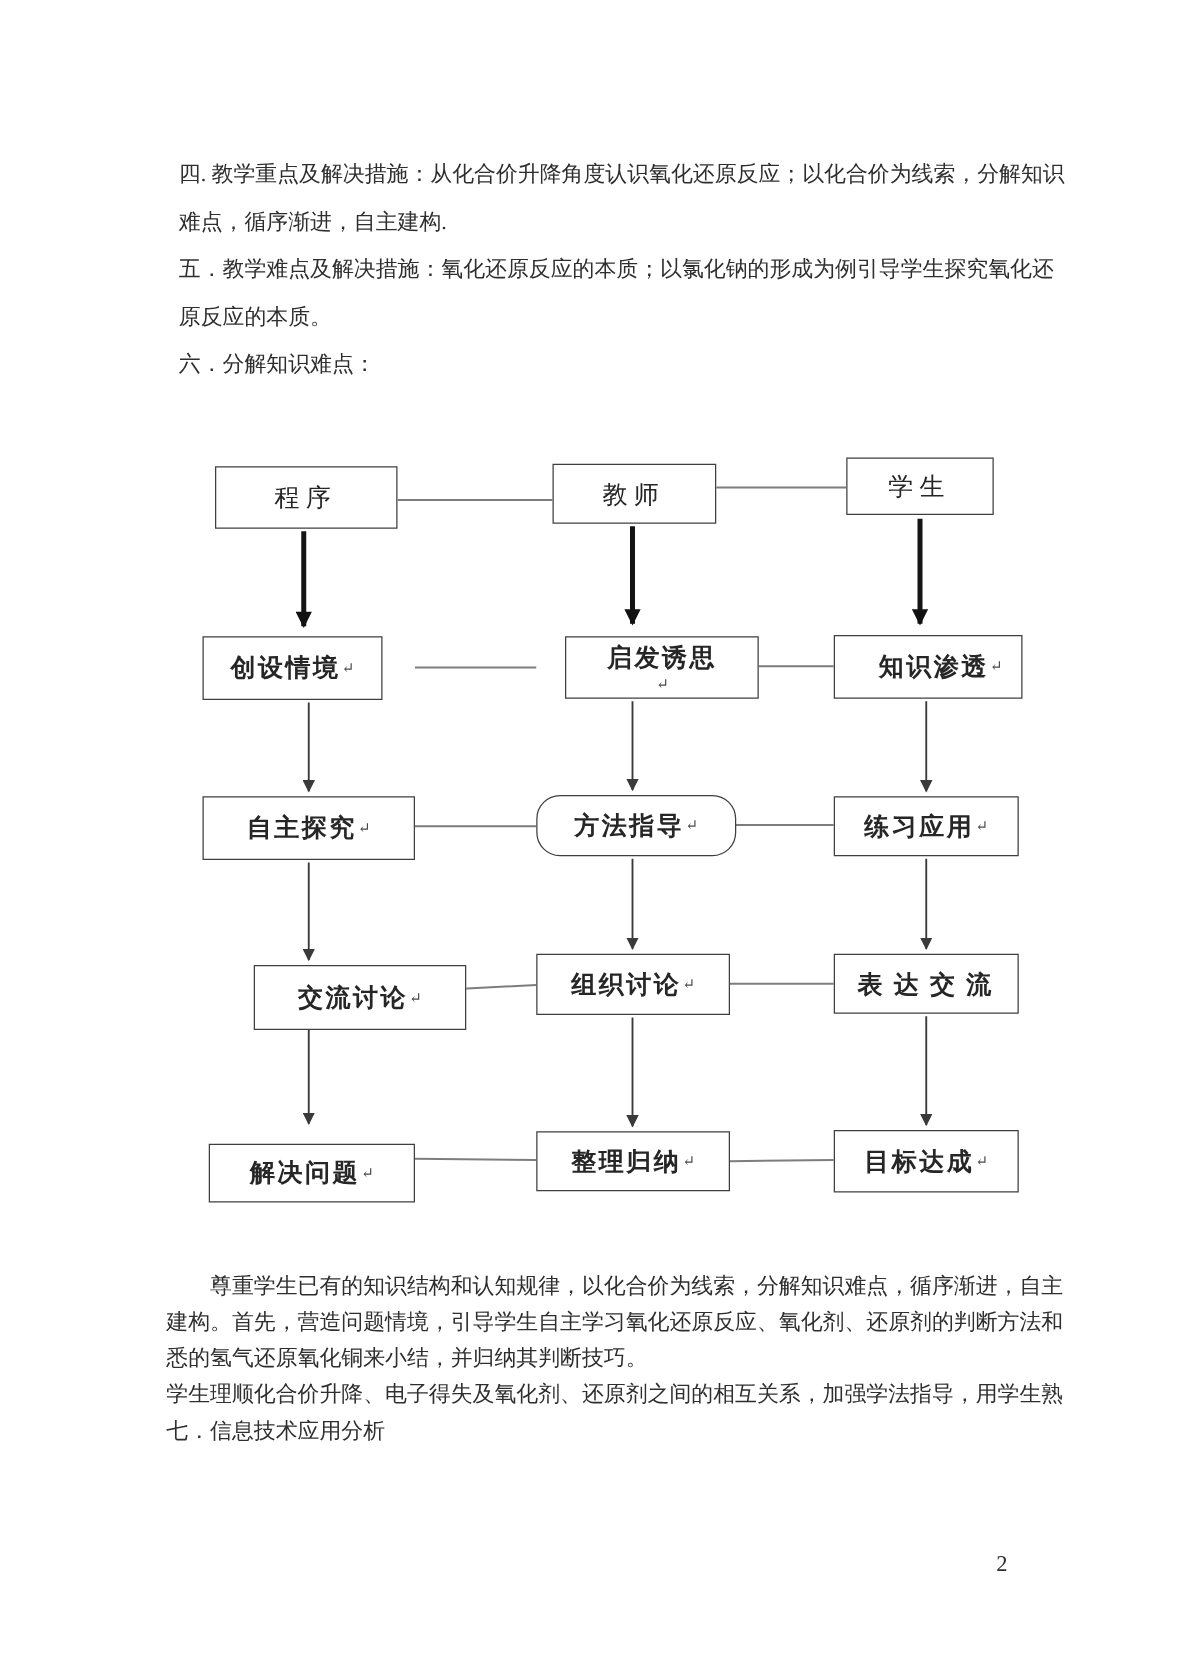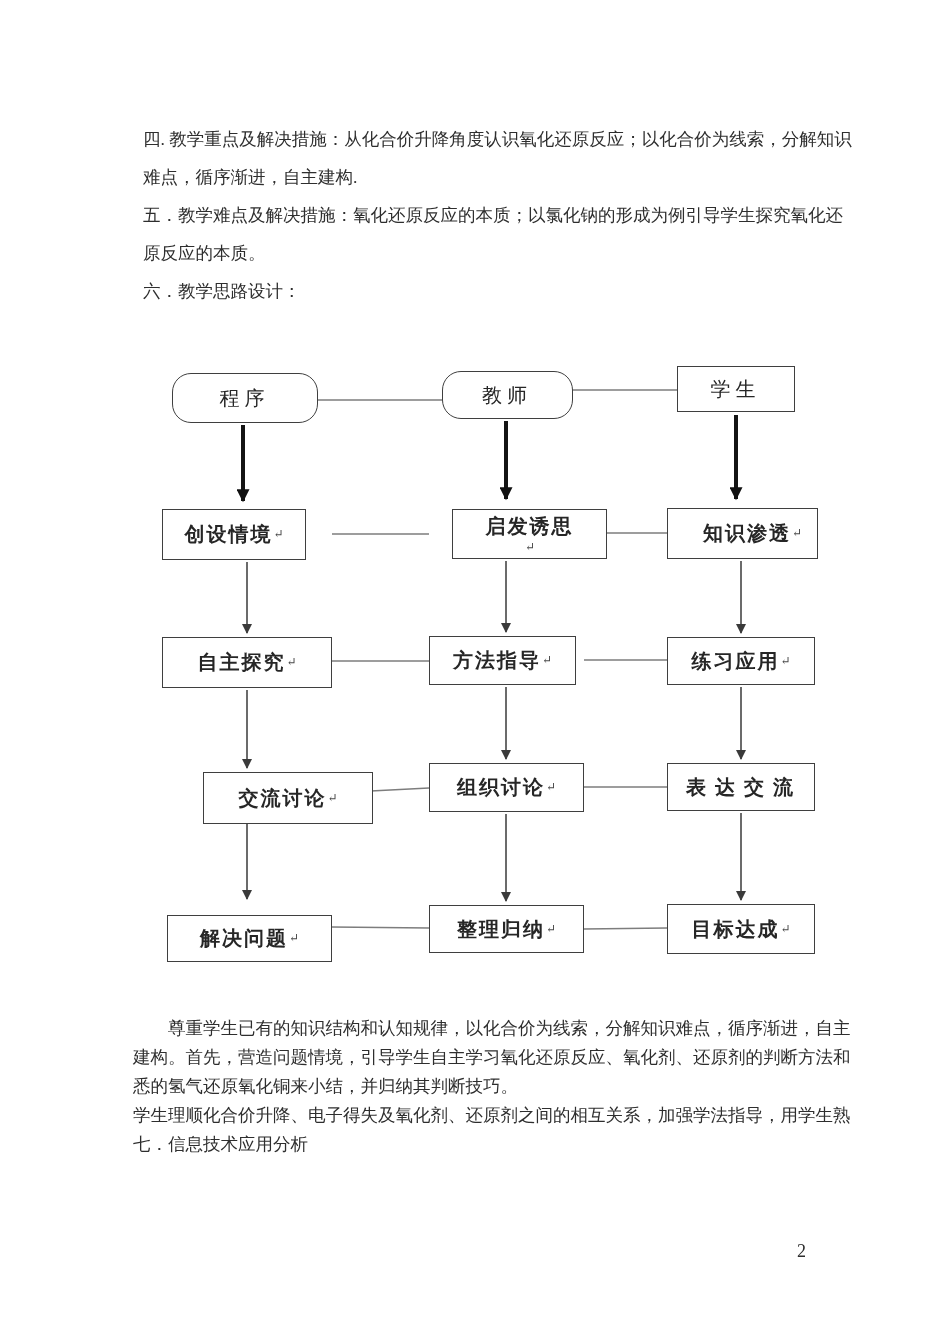--- a/index.html
+++ b/index.html
@@ -24,21 +24,21 @@
   .pagenum { position:absolute; left:797px; top:1241px; font-size:18px; color:#2e2e2e; }
 </style>
 </head>
 <body>
 
 <div class="topblock">
   <div class="tline">四. 教学重点及解决措施：从化合价升降角度认识氧化还原反应；以化合价为线索，分解知识</div>
   <div class="tline">难点，循序渐进，自主建构.</div>
   <div class="tline">五．教学难点及解决措施：氧化还原反应的本质；以氯化钠的形成为例引导学生探究氧化还</div>
   <div class="tline">原反应的本质。</div>
-  <div class="tline">六．教学思路设计：</div>
+  <div class="tline">六．分解知识难点：</div>
 </div>
 
 <div class="flowchart">
 
   <svg class="connectors" width="950" height="1344">
     <defs>
       <marker id="arrowSmall" viewBox="0 0 10 10" refX="9" refY="5" markerWidth="10" markerHeight="10" orient="auto" markerUnits="userSpaceOnUse">
         <path d="M0,0 L10,5 L0,10 z" fill="#3a3a3a"></path>
       </marker>
       <marker id="arrowBig" viewBox="0 0 10 10" refX="9" refY="5" markerWidth="16" markerHeight="13" orient="auto" markerUnits="userSpaceOnUse">
@@ -68,25 +68,25 @@
       <line x1="741" y1="561" x2="741" y2="633" marker-end="url(#arrowSmall)"></line>
       <line x1="247" y1="690" x2="247" y2="768" marker-end="url(#arrowSmall)"></line>
       <line x1="506" y1="687" x2="506" y2="759" marker-end="url(#arrowSmall)"></line>
       <line x1="741" y1="687" x2="741" y2="759" marker-end="url(#arrowSmall)"></line>
       <line x1="247" y1="822" x2="247" y2="899" marker-end="url(#arrowSmall)"></line>
       <line x1="506" y1="814" x2="506" y2="901" marker-end="url(#arrowSmall)"></line>
       <line x1="741" y1="813" x2="741" y2="900" marker-end="url(#arrowSmall)"></line>
     </g>
   </svg>
 
-  <div class="node r1" style="left:172px; top:373px; width:146px; height:50px;border-radius:19px;">
+  <div class="node r1" style="left:172px; top:373px; width:146px; height:50px;">
     <span>程序</span>
       <span class="mark"></span>
   </div>
-  <div class="node r1" style="left:442px; top:371px; width:131px; height:48px;border-radius:19px;">
+  <div class="node r1" style="left:442px; top:371px; width:131px; height:48px;">
     <span>教师</span>
       <span class="mark"></span>
   </div>
   <div class="node r1" style="left:677px; top:366px; width:118px; height:46px;">
     <span>学生</span>
       <span class="mark"></span>
   </div>
 
   <div class="node" style="left:162px; top:509px; width:144px; height:51px;">
     <span>创设情境</span>
@@ -98,21 +98,21 @@
   </div>
   <div class="node" style="left:667px; top:508px; width:151px; height:51px;padding-left:20px;">
     <span>知识渗透</span>
       <span class="mark">↵</span>
   </div>
 
   <div class="node" style="left:162px; top:637px; width:170px; height:51px;">
     <span>自主探究</span>
       <span class="mark">↵</span>
   </div>
-  <div class="node" style="left:429px; top:636px; width:147px; height:49px;">
+  <div class="node" style="left:429px; top:636px; width:160px; height:49px;border-radius:19px;">
     <span>方法指导</span>
       <span class="mark">↵</span>
   </div>
   <div class="node" style="left:667px; top:637px; width:148px; height:48px;">
     <span>练习应用</span>
       <span class="mark">↵</span>
   </div>
 
   <div class="node" style="left:162px; top:772px; width:170px; height:52px;margin-left:41px;">
     <span>交流讨论</span>

